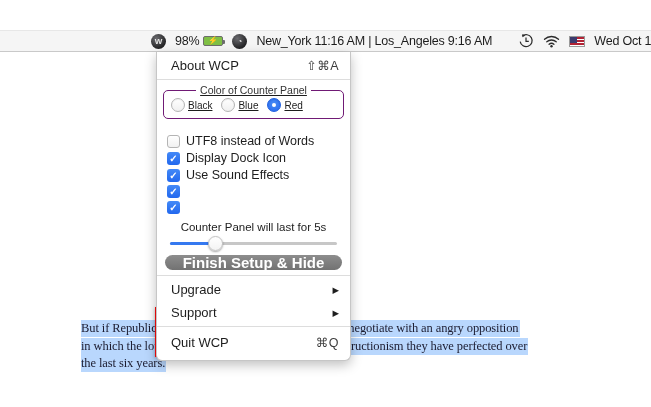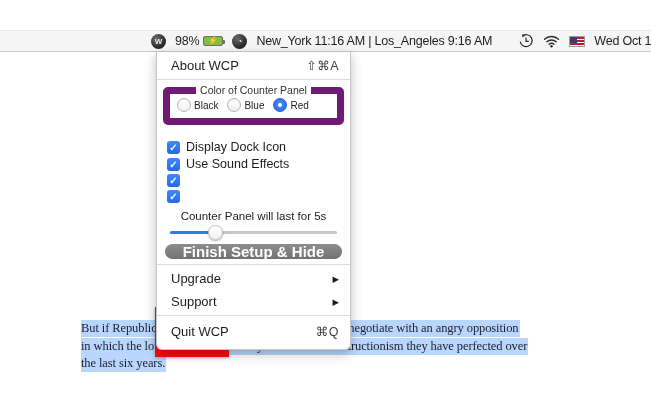--- a/index.html
+++ b/index.html
@@ -42,22 +42,23 @@
     background:#ffffff; border:1px solid #c6c6c6; border-top:none;
     border-radius:0 0 6px 6px; box-shadow:0 4px 12px rgba(0,0,0,0.25);
     font-size:13px; color:#1d1d1d; padding-bottom:4px; z-index:10;
   }
   .menu-row { display:flex; justify-content:space-between; align-items:center; padding:4px 11px 4px 14px; }
   .menu-row .shortcut { color:#3c3c3c; font-size:12.5px; letter-spacing:0.5px; }
   .sep { height:1px; background:#dddddd; margin:2px 0; }
   .submenu-arrow { font-size:8.5px; color:#1d1d1d; }
 
   fieldset.color-group {
-    margin:4px 6px 15px; border:7px solid #701a75; border-radius:5px;
+    margin:4px 6px 15px; border:1px solid #701a75; border-radius:5px;
     padding:2px 5px 6px;
+    text-decoration:underline;
   }
   fieldset.color-group legend { margin:0 auto; padding:0 4px; font-size:10.5px; color:#333; }
   .radio-row { display:flex; align-items:center; gap:9px; font-size:10px; padding-left:2px; }
   .radio-opt { display:flex; align-items:center; gap:3px; }
   .radio {
     width:14px; height:14px; border-radius:50%;
     background:linear-gradient(#ffffff,#f0f0f0); border:1px solid #b4b4b4;
     box-shadow:inset 0 1px 1px rgba(0,0,0,0.06);
   }
   .radio.selected {
@@ -183,20 +184,24 @@
         </span>
         <span class="radio-opt">
           <span class="radio selected"></span>
           <span>Red</span>
         </span>
       </div>
     </fieldset>
 
     <div class="check-list">
       <div class="check-row">
+        <span class="checkbox unchecked"></span>
+        <span>UTF8 instead of Words</span>
+      </div>
+      <div class="check-row">
         <span class="checkbox checked">✓</span>
         <span>Display Dock Icon</span>
       </div>
       <div class="check-row">
         <span class="checkbox checked">✓</span>
         <span>Use Sound Effects</span>
       </div>
       <div class="check-row">
         <span class="checkbox checked">✓</span>
       </div>

